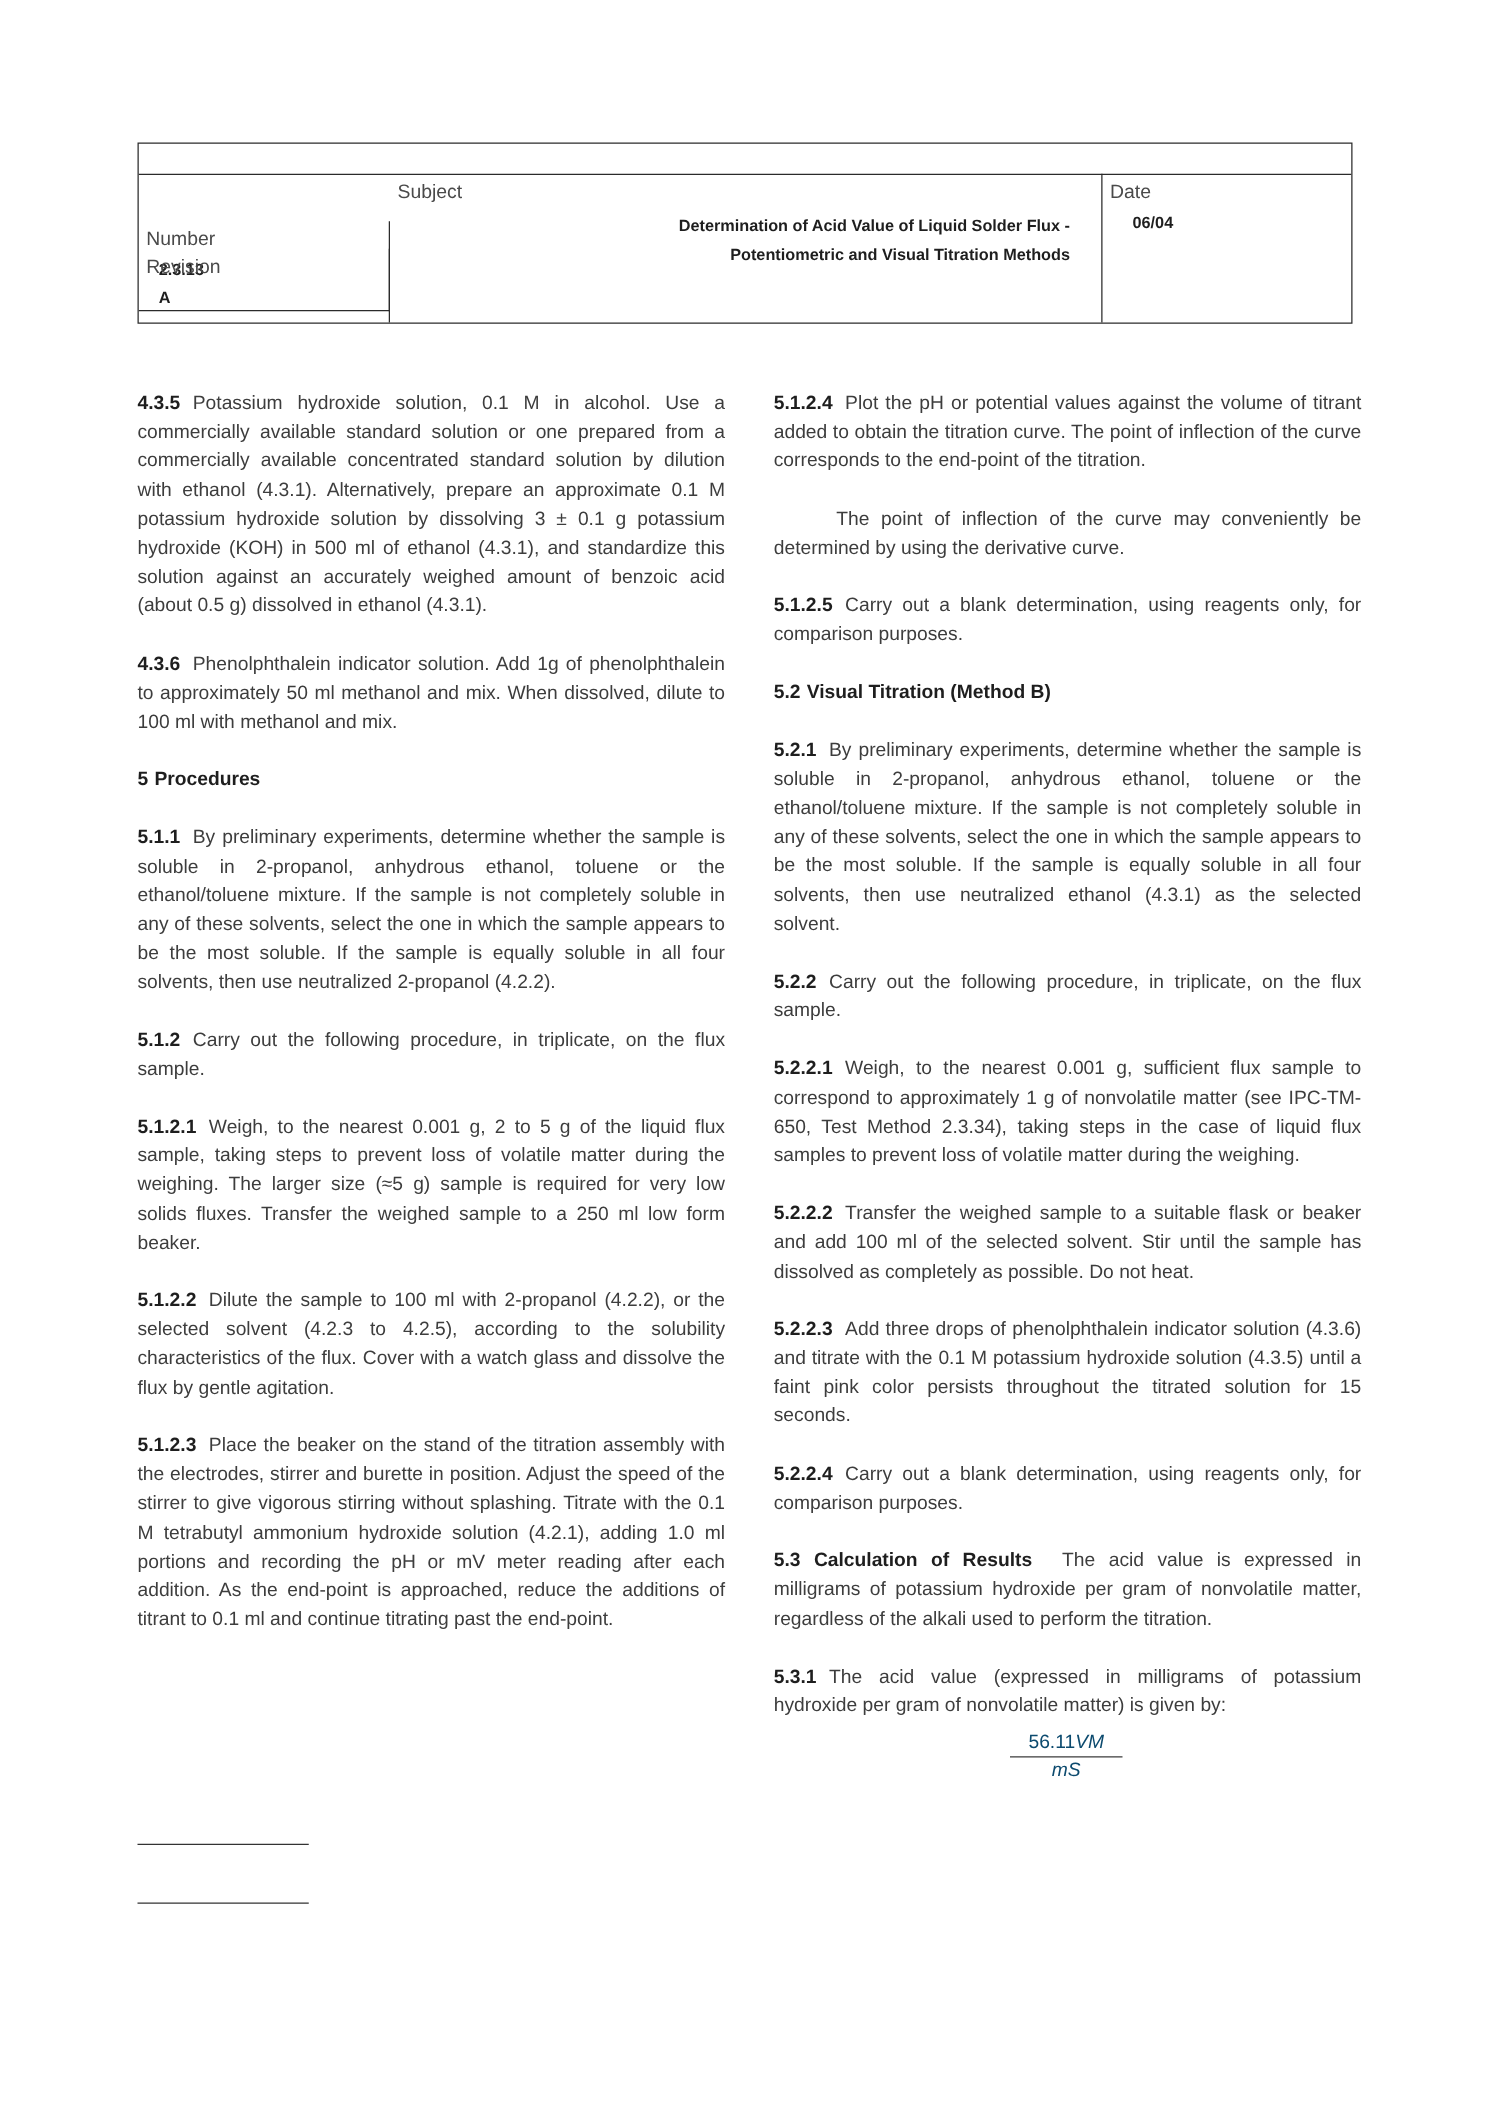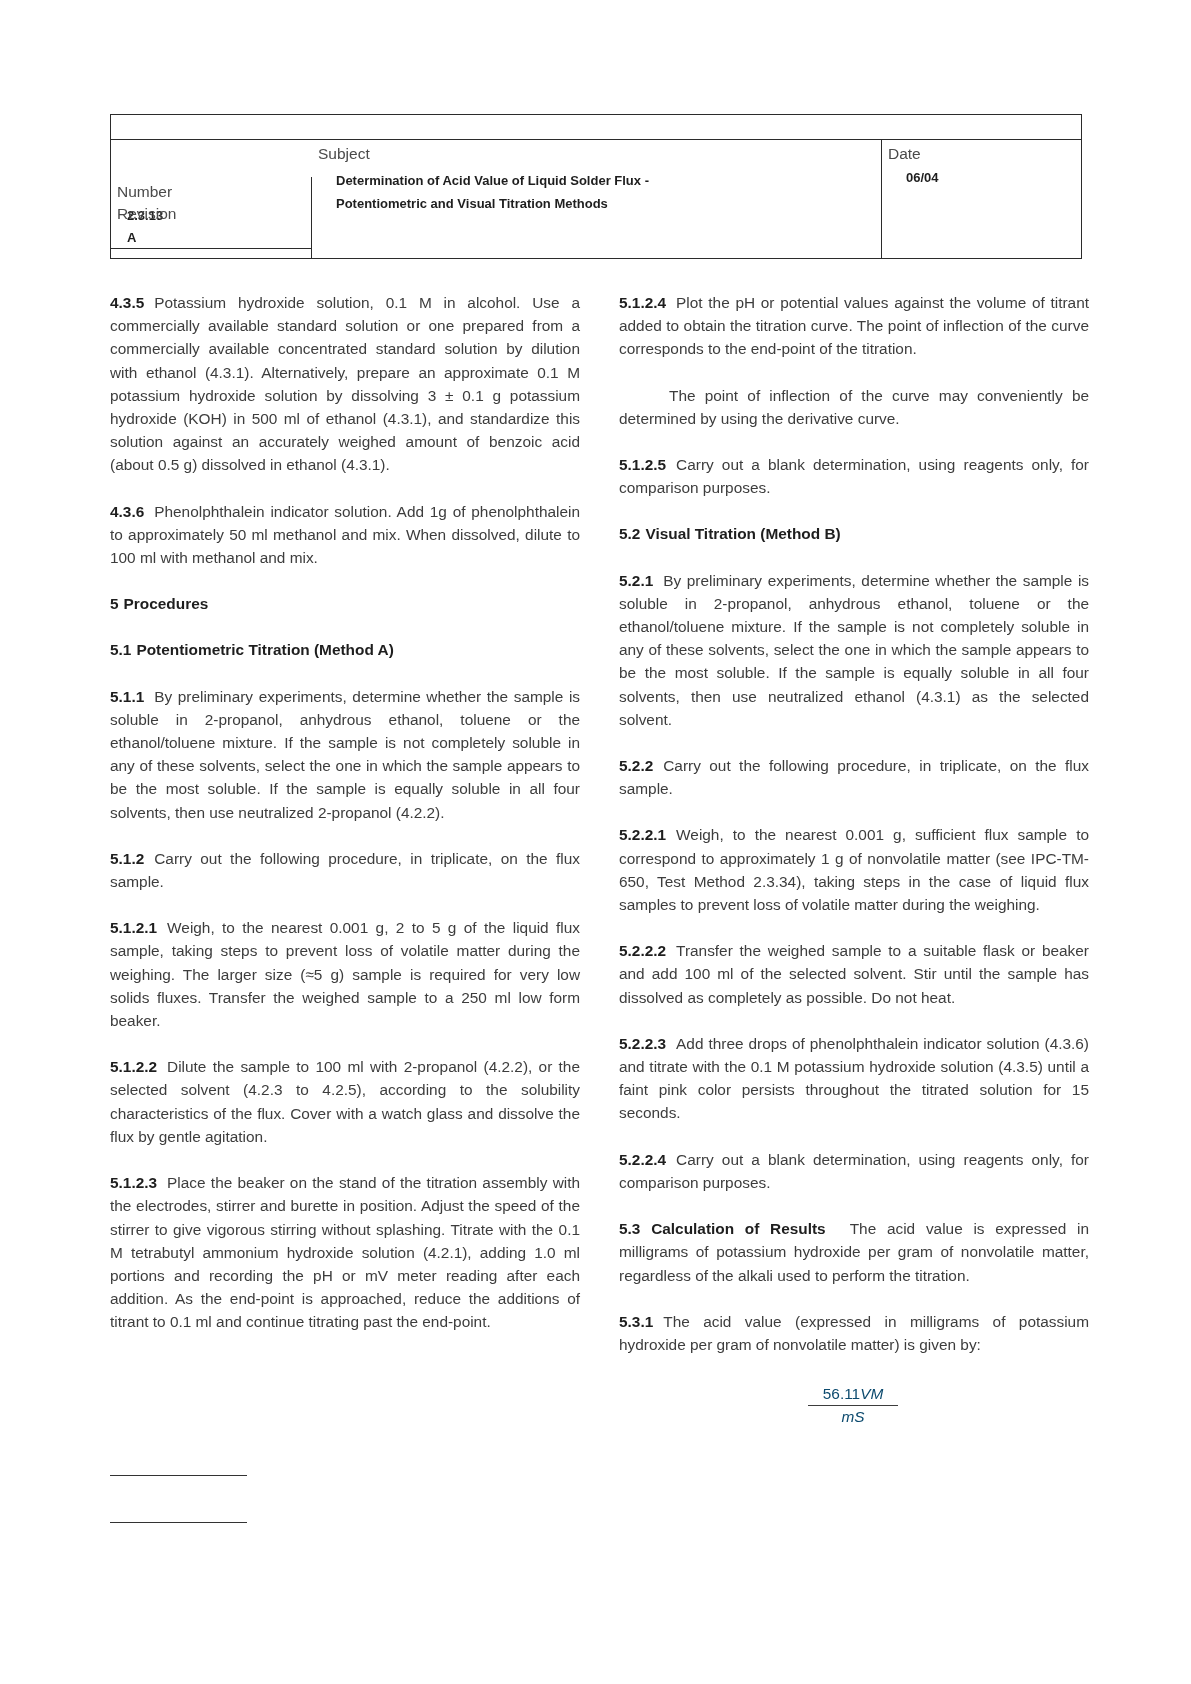--- a/index.html
+++ b/index.html
@@ -12,30 +12,30 @@
     position: absolute; left: 110px; top: 114px; width: 972px; height: 145px;
     border: 1.5px solid #2b2b2b; box-sizing: border-box;
   }
   .hdr-toprow {
     position: absolute; left: 0; top: 0; right: 0; height: 24px;
     border-bottom: 1.5px solid #2b2b2b;
   }
   .hdr-cell { position: absolute; box-sizing: border-box; }
   .cell-number { left: 0; top: 24px; width: 201px; height: 72px; border-bottom: 1.5px solid #2b2b2b; border-right: 1.5px solid #2b2b2b; margin-top: 38px; }
   .cell-revision { left: 0; top: 84px; width: 201px; bottom: 0; border-right: 1.5px solid #2b2b2b; }
-  .cell-subject { left: 201px; top: 24px; width: 570px; bottom: 0; border-right: 1.5px solid #2b2b2b; }
+  .cell-subject { left: 201px; top: 24px; width: 570px; bottom: 0; border-right: 1.5px solid #2b2b2b; text-align: right; }
   .cell-date { left: 771px; top: 24px; right: 0; bottom: 0; }
   .hdr-label { position: absolute; left: 6px; top: 6px; font-size: 15.5px; color: #4a4a4a; }
   .hdr-value { position: absolute; left: 16px; top: 31px; font-size: 13px; font-weight: bold; color: #1e1e1e; }
   .cell-subject .hdr-label { left: 6px; }
   .cell-subject .hdr-value { left: 24px; top: 30px; line-height: 23px; width: 520px; }
   .cell-date .hdr-value { left: 24px; }
 
   .col {
-    position: absolute; top: 291px; width: 470px;
+    position: absolute; top: 311px; width: 470px;
     font-size: 15.4px; line-height: 23.2px; color: #3d3d3d;
   }
   .col-left { left: 110px; }
   .col-right { left: 619px; }
   .para { margin: 0 0 23px 0; text-align: justify; }
   .para .num { font-weight: bold; color: #1e1e1e; margin-right: 10px; }
   .head { font-weight: bold; color: #1e1e1e; margin: 0 0 23px 0; }
   .head .num { margin-right: 5px; }
   .indent { text-indent: 50px; }
   .runin { font-weight: bold; color: #1e1e1e; margin-right: 24px; }
@@ -75,21 +75,20 @@
   <div class="hdr-cell cell-date">
     <span class="hdr-label">Date</span>
     <span class="hdr-value">06/04</span>
   </div>
 </div>
 
 <div class="col col-left">
   <p class="para"><span class="num">4.3.5</span><span>Potassium hydroxide solution, 0.1 M in alcohol. Use a commercially available standard solution or one prepared from a commercially available concentrated standard solution by dilution with ethanol (4.3.1). Alternatively, prepare an approximate 0.1 M potassium hydroxide solution by dissolving 3 ± 0.1 g potassium hydroxide (KOH) in 500 ml of ethanol (4.3.1), and standardize this solution against an accurately weighed amount of benzoic acid (about 0.5 g) dissolved in ethanol (4.3.1).</span></p>
   <p class="para"><span class="num">4.3.6</span><span>Phenolphthalein indicator solution. Add 1g of phenolphthalein to approximately 50 ml methanol and mix. When dissolved, dilute to 100 ml with methanol and mix.</span></p>
   <p class="head"><span class="num">5</span><span>Procedures</span></p>
-  <p class="head"><span class="num">5.1</span><span>Potentiometric Titration (Method A)</span></p>
   <p class="para"><span class="num">5.1.1</span><span>By preliminary experiments, determine whether the sample is soluble in 2-propanol, anhydrous ethanol, toluene or the ethanol/toluene mixture. If the sample is not completely soluble in any of these solvents, select the one in which the sample appears to be the most soluble. If the sample is equally soluble in all four solvents, then use neutralized 2-propanol (4.2.2).</span></p>
   <p class="para"><span class="num">5.1.2</span><span>Carry out the following procedure, in triplicate, on the flux sample.</span></p>
   <p class="para"><span class="num">5.1.2.1</span><span>Weigh, to the nearest 0.001 g, 2 to 5 g of the liquid flux sample, taking steps to prevent loss of volatile matter during the weighing. The larger size (≈5 g) sample is required for very low solids fluxes. Transfer the weighed sample to a 250 ml low form beaker.</span></p>
   <p class="para"><span class="num">5.1.2.2</span><span>Dilute the sample to 100 ml with 2-propanol (4.2.2), or the selected solvent (4.2.3 to 4.2.5), according to the solubility characteristics of the flux. Cover with a watch glass and dissolve the flux by gentle agitation.</span></p>
   <p class="para"><span class="num">5.1.2.3</span><span>Place the beaker on the stand of the titration assembly with the electrodes, stirrer and burette in position. Adjust the speed of the stirrer to give vigorous stirring without splashing. Titrate with the 0.1 M tetrabutyl ammonium hydroxide solution (4.2.1), adding 1.0 ml portions and recording the pH or mV meter reading after each addition. As the end-point is approached, reduce the additions of titrant to 0.1 ml and continue titrating past the end-point.</span></p>
 </div>
 
 <div class="col col-right">
   <p class="para"><span class="num">5.1.2.4</span><span>Plot the pH or potential values against the volume of titrant added to obtain the titration curve. The point of inflection of the curve corresponds to the end-point of the titration.</span></p>
   <p class="para indent">The point of inflection of the curve may conveniently be determined by using the derivative curve.</p>

